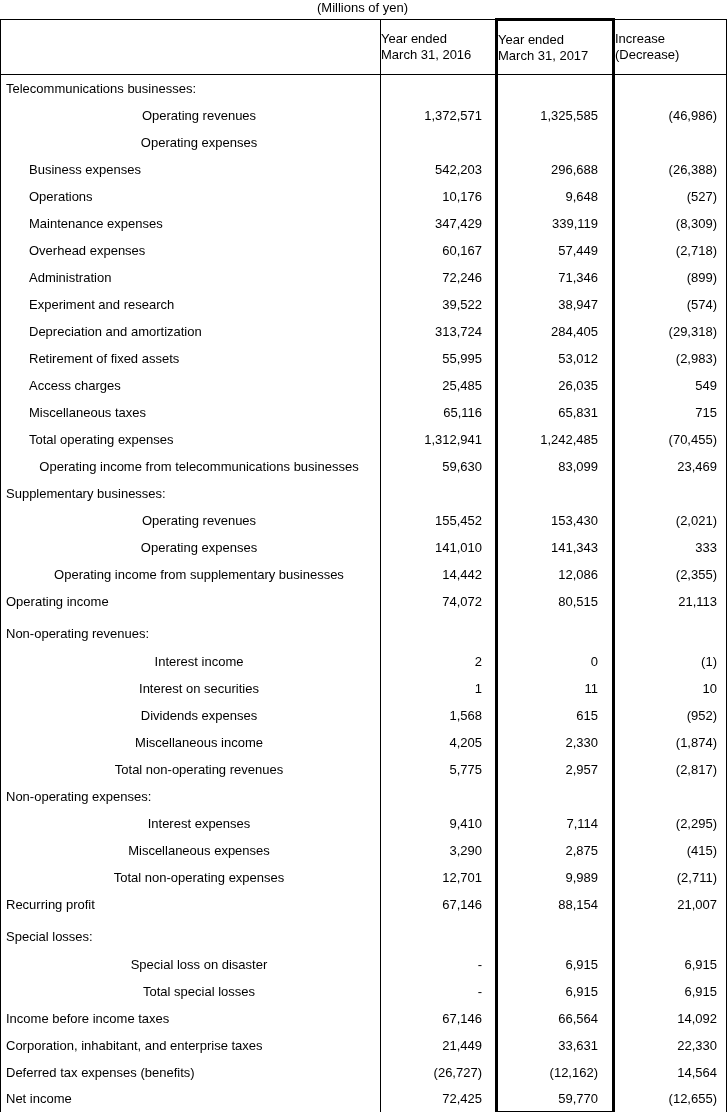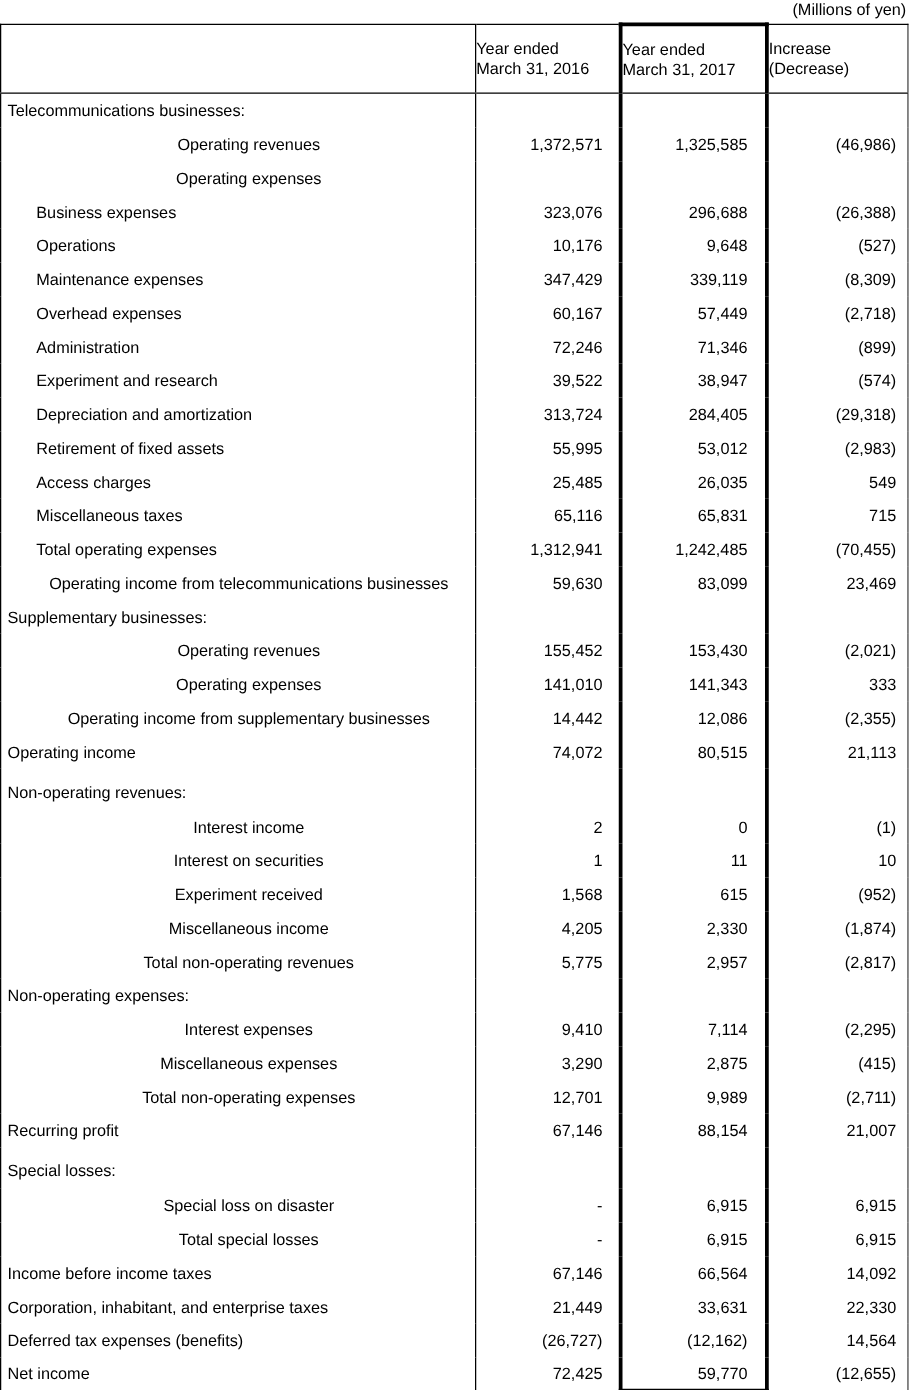--- a/index.html
+++ b/index.html
@@ -10,21 +10,21 @@
     font-family: "Liberation Sans", sans-serif;
   }
   .page {
     width: 727px;
     height: 1112px;
     background: #ffffff;
     box-sizing: border-box;
     overflow: hidden;
   }
   .unit-note {
-    text-align: right;
+    text-align: center;
     font-size: 13px;
     line-height: 14px;
     padding: 1px 2px 3px 0;
   }
   table.fin {
     border-collapse: collapse;
     width: 726px;
     table-layout: fixed;
     border-top: 1px solid #000;
     border-left: 1px solid #000;
@@ -121,21 +121,21 @@
           <td class="c-inc num">(46,986)</td>
         </tr>
         <tr class="indent-1">
           <td class="c-label">Operating expenses</td>
           <td class="c-2016 num"></td>
           <td class="c-2017 num"></td>
           <td class="c-inc num"></td>
         </tr>
         <tr class="indent-2">
           <td class="c-label">Business expenses</td>
-          <td class="c-2016 num">323,076</td>
+          <td class="c-2016 num">542,203</td>
           <td class="c-2017 num">296,688</td>
           <td class="c-inc num">(26,388)</td>
         </tr>
         <tr class="indent-2">
           <td class="c-label">Operations</td>
           <td class="c-2016 num">10,176</td>
           <td class="c-2017 num">9,648</td>
           <td class="c-inc num">(527)</td>
         </tr>
         <tr class="indent-2">
@@ -240,21 +240,21 @@
           <td class="c-2017 num">0</td>
           <td class="c-inc num">(1)</td>
         </tr>
         <tr class="indent-1">
           <td class="c-label">Interest on securities</td>
           <td class="c-2016 num">1</td>
           <td class="c-2017 num">11</td>
           <td class="c-inc num">10</td>
         </tr>
         <tr class="indent-1">
-          <td class="c-label">Experiment received</td>
+          <td class="c-label">Dividends expenses</td>
           <td class="c-2016 num">1,568</td>
           <td class="c-2017 num">615</td>
           <td class="c-inc num">(952)</td>
         </tr>
         <tr class="indent-1">
           <td class="c-label">Miscellaneous income</td>
           <td class="c-2016 num">4,205</td>
           <td class="c-2017 num">2,330</td>
           <td class="c-inc num">(1,874)</td>
         </tr>

